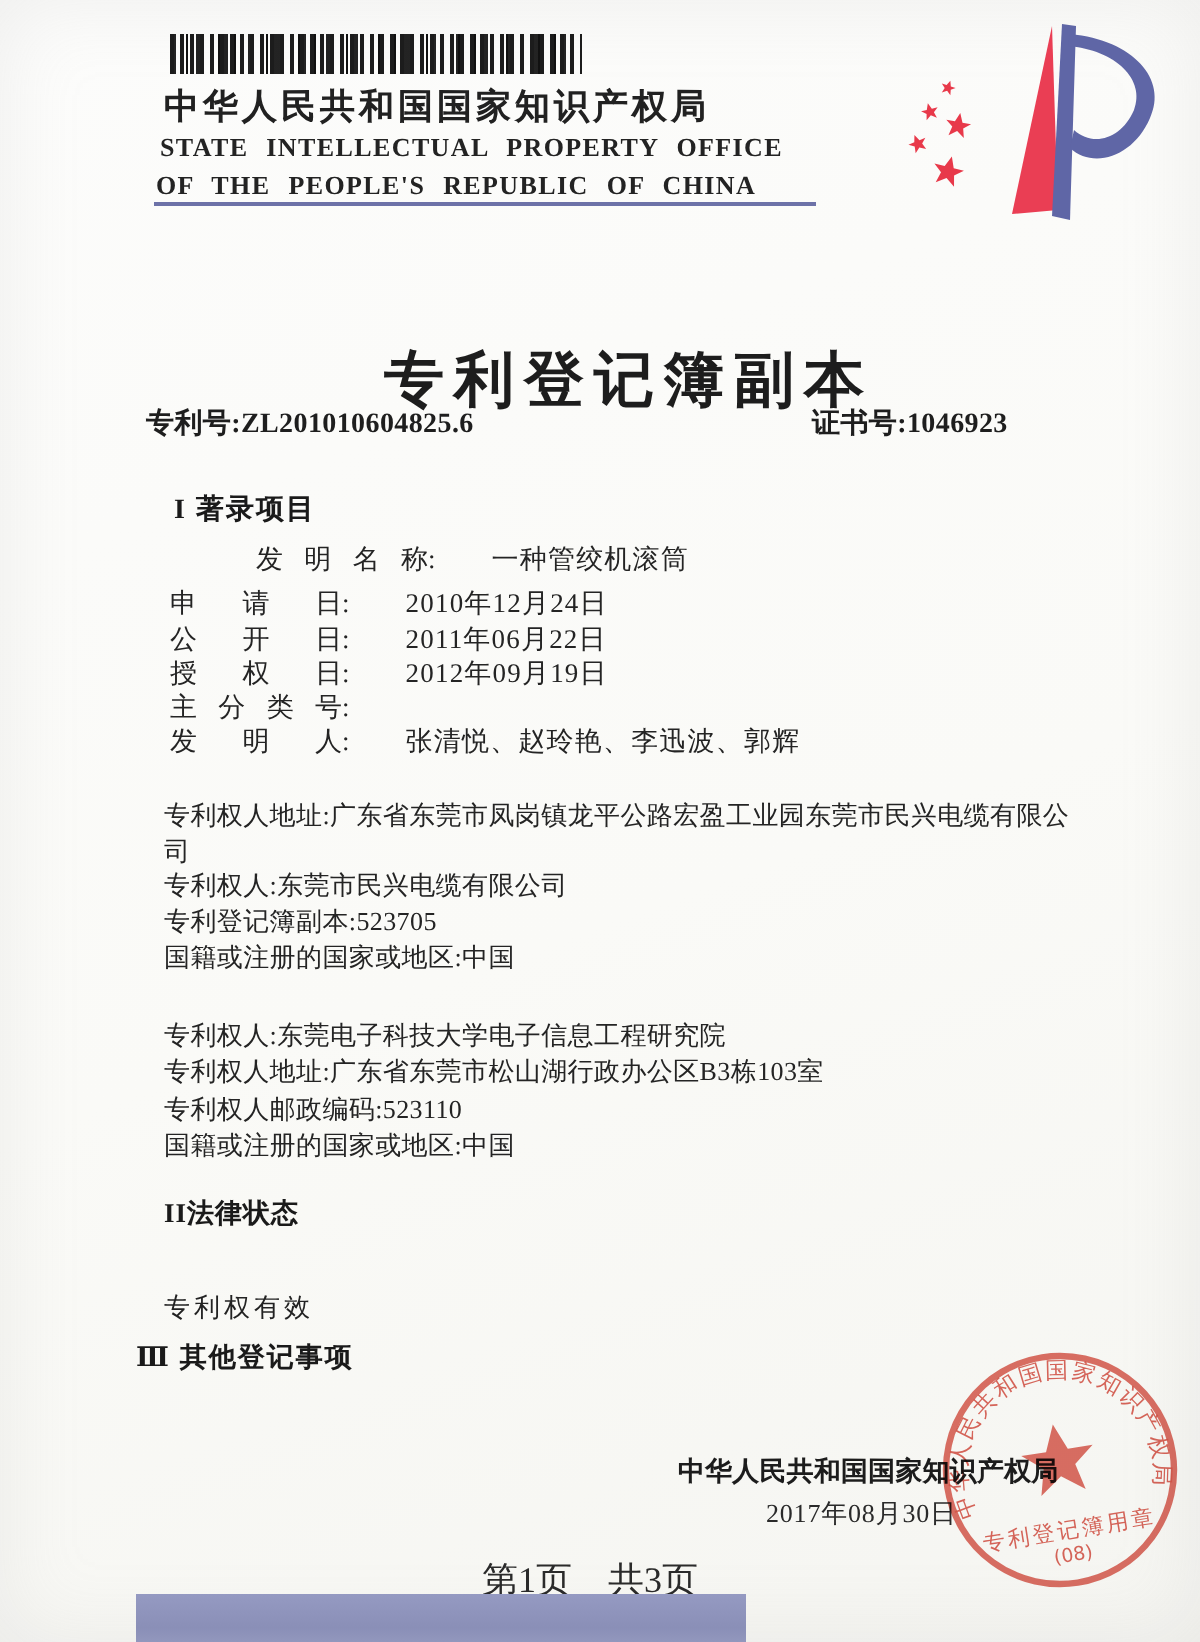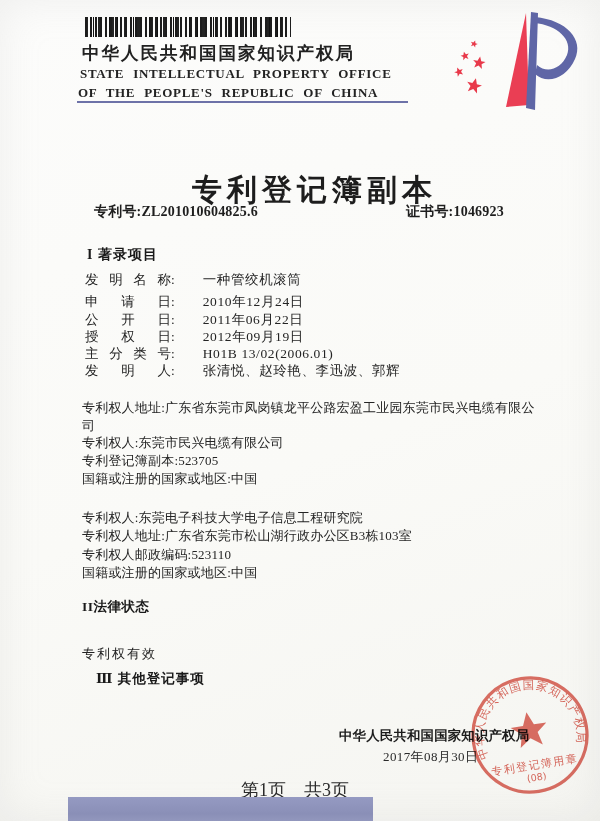--- a/index.html
+++ b/index.html
@@ -28,40 +28,40 @@
   .org-en{font-weight:bold;font-size:13px;letter-spacing:.7px;word-spacing:5px;color:#232323;white-space:nowrap;}
   .org-en1{left:80px;top:66px;}
   .org-en2{left:78px;top:85px;}
   .header-rule{left:77px;top:101px;width:331px;height:2.2px;background:#6d72a8;}
 
   .logo{left:450px;top:6px;width:140px;height:108px;}
 
   
   .doc-title{left:192px;top:146px;font-size:30px;font-weight:bold;letter-spacing:5px;color:#1d1d1d;white-space:nowrap;margin-top:24px;}
   .num-line{top:203px;font-size:14px;font-weight:bold;letter-spacing:.2px;white-space:nowrap;color:#1e1e1e;}
-  .patent-no{left:94px;}
+  .patent-no{left:73px;}
   .cert-no{left:406px;text-align:center;}
 
   
   .sec-heading{font-weight:bold;color:#1a1a1a;white-space:nowrap;}
   .sec1-heading{left:87px;top:246px;font-size:14px;letter-spacing:1px;}
   .bib-table{left:85px;top:271px;font-size:13.5px;color:#242424;}
   .bib-row{display:flex;line-height:17.3px;white-space:nowrap;}
-  .bib-row.first{margin-bottom:5px;}
+  .bib-row.first{margin-bottom:5px;margin-left:43px;}
   .bib-label{display:inline-block;width:86px;text-align:justify;text-align-last:justify;}
   .bib-value{margin-left:28px;letter-spacing:.6px;}
 
   
   .patentee{left:82px;width:463px;font-size:13px;line-height:17.7px;letter-spacing:.2px;color:#242424;}
   .patentee-1{top:399px;}
   .patentee-2{top:509px;line-height:18.3px;}
 
   .sec2-heading{left:82px;top:598px;font-size:13.5px;letter-spacing:.5px;}
   .sec2-status{left:82px;top:645px;font-size:13px;letter-spacing:2px;white-space:nowrap;}
-  .sec3-heading{left:96px;top:670px;font-size:13.5px;letter-spacing:1px;}
+  .sec3-heading{left:68px;top:670px;font-size:13.5px;letter-spacing:1px;}
 
   
   .footer-issuer{left:339px;top:727px;font-size:13.4px;font-weight:bold;letter-spacing:.2px;white-space:nowrap;color:#1c1c1c;}
   .footer-date{left:383px;top:748px;font-size:13px;letter-spacing:.4px;white-space:nowrap;color:#2a2a2a;}
   .page-ind{left:195px;top:778px;width:200px;display:flex;justify-content:center;gap:18px;font-size:18px;color:#2a2a2a;}
 
   .bottom-bar{left:68px;top:797px;width:305px;height:24px;background:linear-gradient(180deg,#959ac2 0%,#8a8fb7 70%,#9297bd 100%);}
 
   
   .seal{left:467px;top:672px;width:126px;height:126px;transform:rotate(-9deg);mix-blend-mode:multiply;opacity:.92;}
@@ -118,21 +118,20 @@
       <span class="bib-value">2011年06月22日</span>
     </div>
     <div class="bib-row">
       <span class="bib-label">授权日</span>
         <span class="bib-colon">:</span>
       <span class="bib-value">2012年09月19日</span>
     </div>
     <div class="bib-row">
       <span class="bib-label">主分类号</span>
         <span class="bib-colon">:</span>
-      <span class="bib-value">H01B 13/02(2006.01)</span>
     </div>
     <div class="bib-row">
       <span class="bib-label">发明人</span>
         <span class="bib-colon">:</span>
       <span class="bib-value">张清悦、赵玲艳、李迅波、郭辉</span>
     </div>
   </div>
 
   <div class="abs patentee patentee-1">
     <div>专利权人地址:广东省东莞市凤岗镇龙平公路宏盈工业园东莞市民兴电缆有限公司</div>

